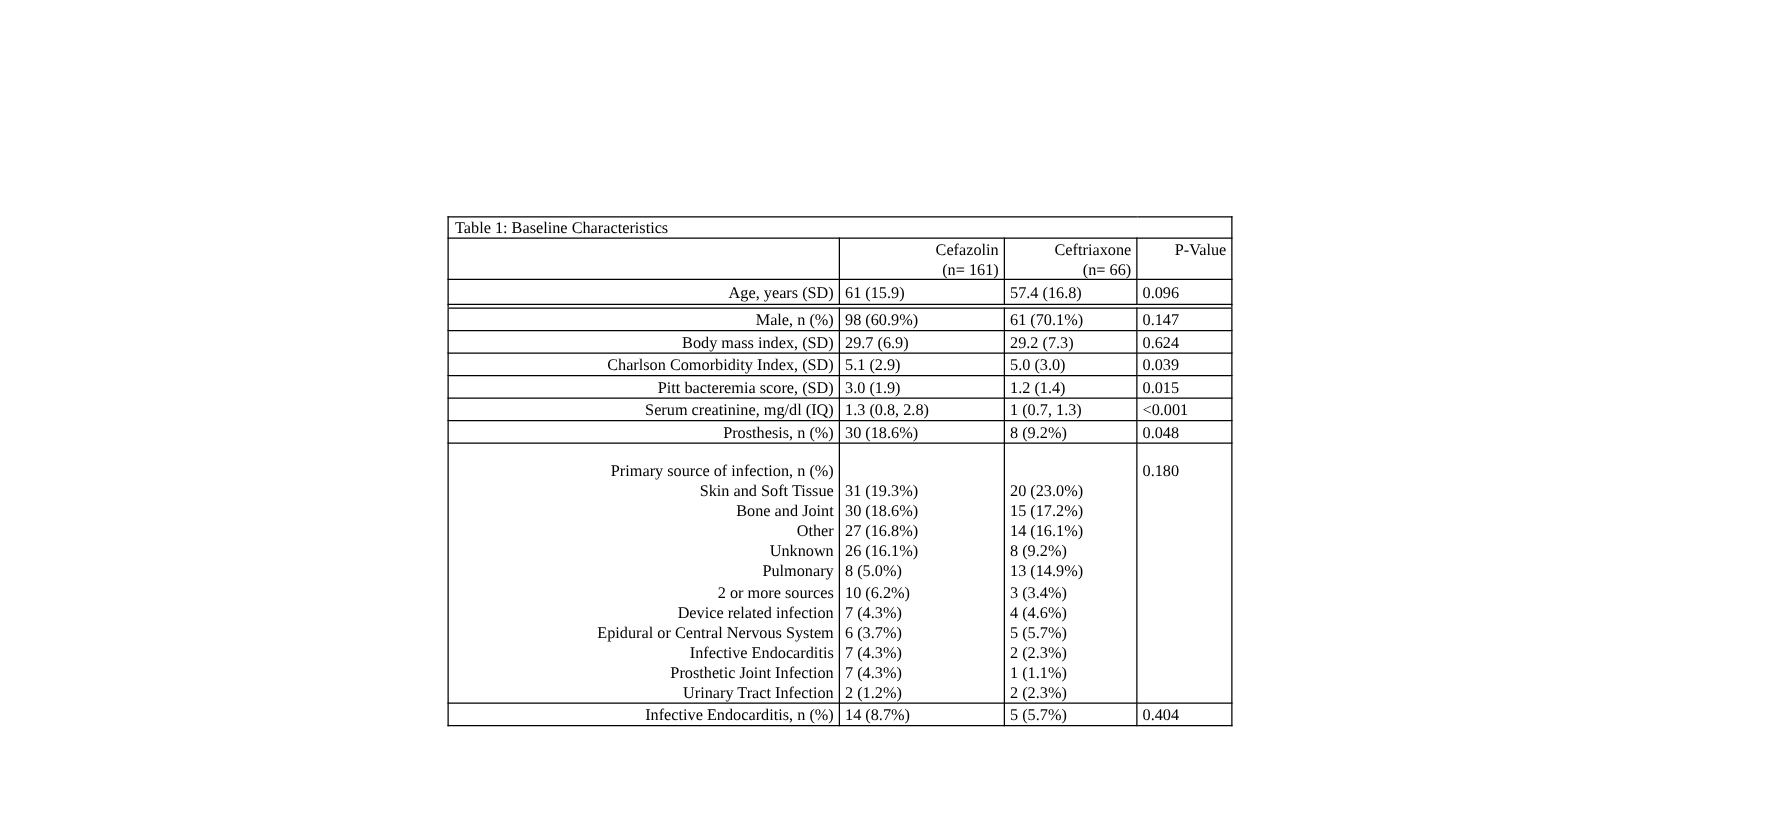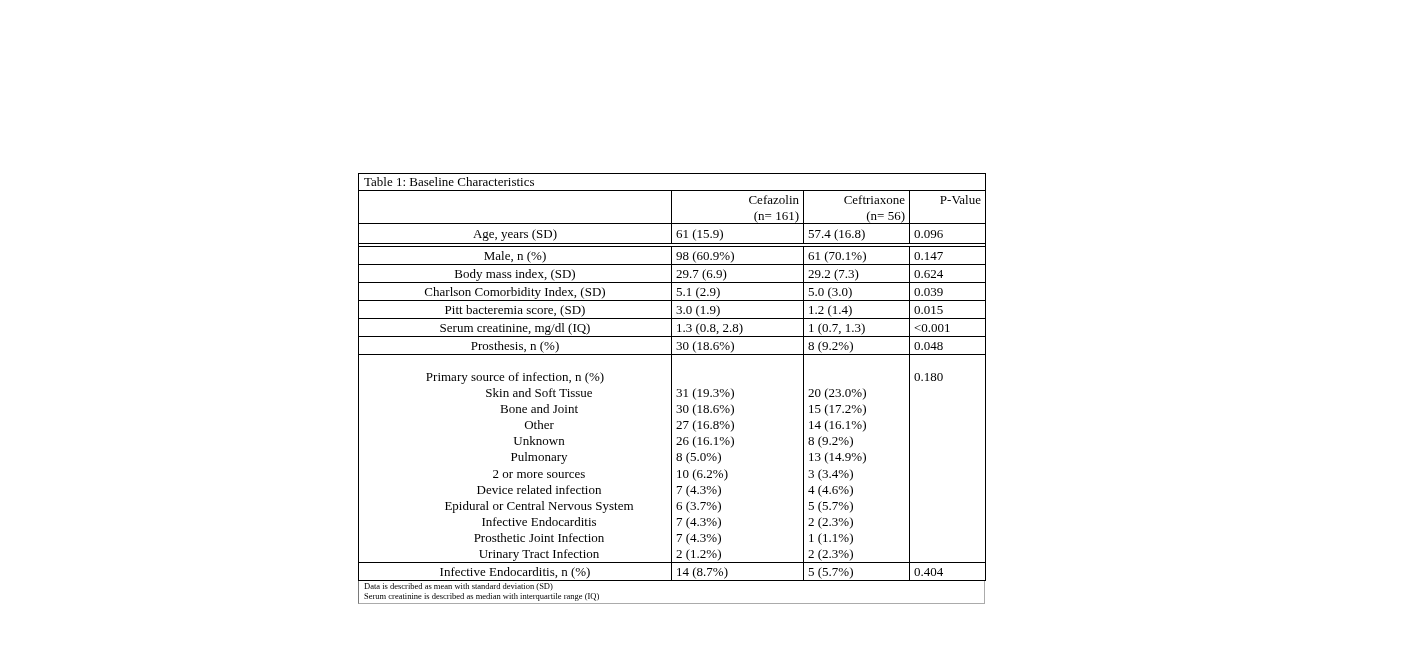--- a/index.html
+++ b/index.html
@@ -33,21 +33,21 @@
     height: 16px;
     padding-left: 5px;
   }
   tr.header-row td {
     vertical-align: top;
     text-align: right;
     height: 32px;
     line-height: 15.5px;
     padding-top: 1px;
   }
-  td.lbl { text-align: center; }
+  td.lbl { text-align: right; }
   td.ctr { text-align: left; }
   tr.row td { height: 18px; }
   tr.row.tall-row td { height: 20px; }
   tr.spacer-row td {
     height: 3px;
     padding: 0;
     border-left: none;
     border-right: none;
     border-top: 1px solid #000;
     border-bottom: 1px solid #000;
@@ -87,21 +87,21 @@
         <td colspan="4">Table 1: Baseline Characteristics</td>
       </tr>
       <tr class="header-row">
         <td class="lbl"></td>
         <td>
           <div>Cefazolin</div>
           <div>(n= 161)</div>
         </td>
         <td>
           <div>Ceftriaxone</div>
-          <div>(n= 56)</div>
+          <div>(n= 66)</div>
         </td>
         <td>P-Value</td>
       </tr>
     <tr class="row tall-row">
           <td class="lbl">Age, years (SD)</td>
           <td class="ctr">61 (15.9)</td>
           <td class="ctr">57.4 (16.8)</td>
           <td class="ctr">0.096</td>
         </tr>
         <tr class="spacer-row">
@@ -191,17 +191,13 @@
           </td>
         </tr>
         <tr class="row">
           <td class="lbl">Infective Endocarditis, n (%)</td>
           <td class="ctr">14 (8.7%)</td>
           <td class="ctr">5 (5.7%)</td>
           <td class="ctr">0.404</td>
         </tr>
       </tbody>
   </table>
-  <div class="footnotes">
-    <div>Data is described as mean with standard deviation (SD)</div>
-    <div>Serum creatinine is described as median with interquartile range (IQ)</div>
-  </div>
 </div>
 
 </body></html>

